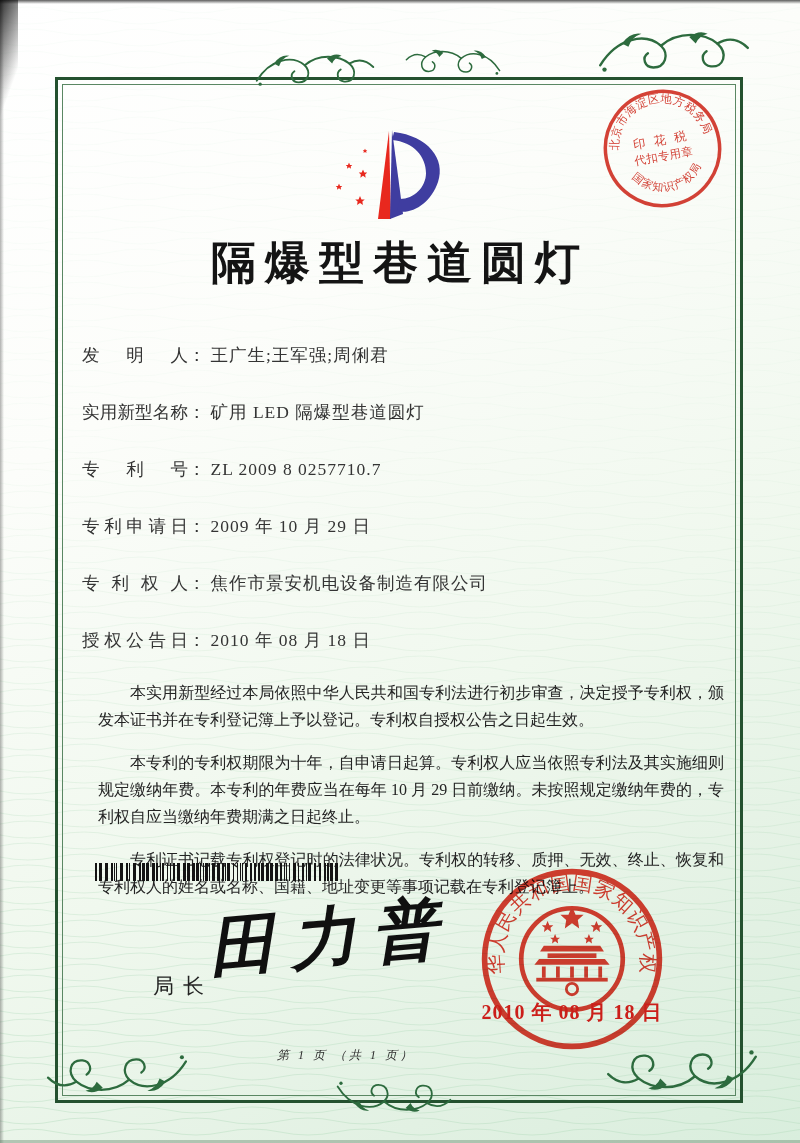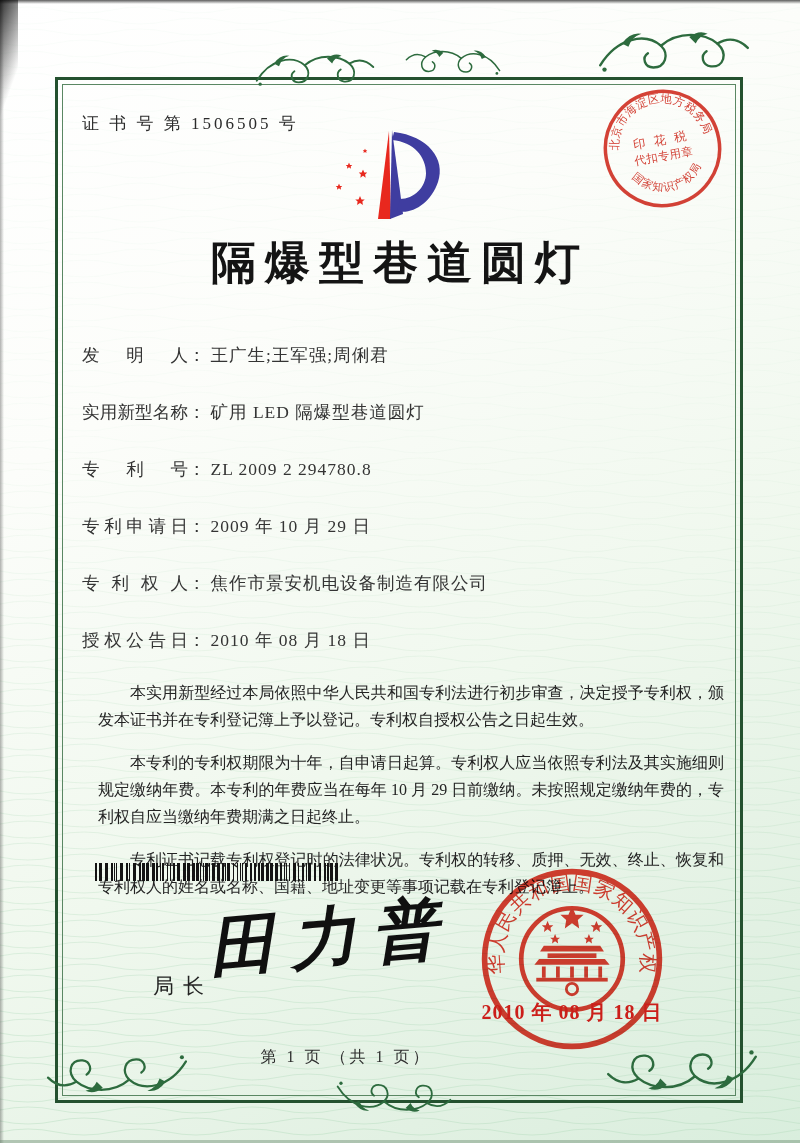--- a/index.html
+++ b/index.html
@@ -42,21 +42,21 @@
   .sig-title{position:absolute;left:153px;top:972px;font-size:21px;letter-spacing:9px;color:#222;z-index:3;}
   .sig-name{position:absolute;left:208px;top:893px;font-size:66px;font-weight:700;letter-spacing:16px;
     color:#101010;transform:rotate(-5deg);z-index:3;font-style:italic;}
   #tax-seal{position:absolute;left:601px;top:87px;width:123px;height:123px;z-index:4;
     opacity:.95;mix-blend-mode:multiply;}
   #office-seal{position:absolute;left:478px;top:865px;width:188px;height:188px;z-index:4;
     opacity:.95;mix-blend-mode:multiply;}
   .issue-date{position:absolute;left:477px;top:999px;width:190px;text-align:center;z-index:5;
     font-size:20px;font-weight:700;letter-spacing:1px;color:#cb1f1a;}
   .footer{position:absolute;left:0;top:1047px;width:692px;text-align:center;z-index:3;
-    font-size:16px;letter-spacing:3px;color:#2e2e2e;}
+    font-size:12px;letter-spacing:3px;color:#2e2e2e;font-style:italic;}
   .defs-hidden{position:absolute;width:0;height:0;overflow:hidden;}
 </style>
 </head>
 <body>
 
 <svg class="defs-hidden" aria-hidden="true">
   <defs>
     <symbol id="star5" viewBox="-10 -10 20 20">
       <polygon points="0,-10 2.94,-3.09 9.51,-3.09 4.76,1.18 5.88,8.09 0,3.82 -5.88,8.09 -4.76,1.18 -9.51,-3.09 -2.94,-3.09"></polygon>
     </symbol>
@@ -203,21 +203,20 @@
   <svg class="orn" style="left:46px;top:1044px;width:142px;height:53px;transform:scale(-1,-1);">
       <use href="#flourish"></use>
     </svg>
   <svg class="orn" style="left:336px;top:1072px;width:116px;height:44px;transform:scaleY(-1);">
       <use href="#flourish"></use>
     </svg>
   <svg class="orn" style="left:606px;top:1038px;width:152px;height:57px;transform:scale(-1,-1);">
       <use href="#flourish"></use>
     </svg>
 
-  <div class="cert-no">证 书 号 第 1506505 号</div>
 
   <svg id="logo" viewBox="0 0 130 101">
     <polygon points="59,2 48,90 61,90" fill="#e8281e"></polygon>
     <polygon points="62,1 60,90 73,85" fill="#3f3da0"></polygon>
     <path d="M64,3 C98,7 116,30 108,53 C101,74 82,86 67,82 L70,70 C84,70 96,58 96,44 C96,28 84,13 62,11 Z" fill="#3f3da0"></path>
     <g fill="#e8281e">
       <use href="#star5" x="32.5" y="19.5" width="5" height="5"></use>
       <use href="#star5" x="15.5" y="33.5" width="7" height="7"></use>
       <use href="#star5" x="28.5" y="40.5" width="9" height="9"></use>
       <use href="#star5" x="5.5" y="54.5" width="7" height="7"></use>
@@ -246,21 +245,21 @@
   <div class="title">隔爆型巷道圆灯</div>
 
   <div class="fields">
     <div class="frow">
       <span class="flabel">发明人</span><span class="fcolon">：</span><span class="fvalue">王广生;王军强;周俐君</span>
     </div>
     <div class="frow">
       <span class="flabel">实用新型名称</span><span class="fcolon">：</span><span class="fvalue">矿用 LED 隔爆型巷道圆灯</span>
     </div>
     <div class="frow">
-      <span class="flabel">专利号</span><span class="fcolon">：</span><span class="fvalue">ZL 2009 2 294780.8</span>
+      <span class="flabel">专利号</span><span class="fcolon">：</span><span class="fvalue">ZL 2009 8 0257710.7</span>
     </div>
     <div class="frow">
       <span class="flabel">专利申请日</span><span class="fcolon">：</span><span class="fvalue">2009 年 10 月 29 日</span>
     </div>
     <div class="frow">
       <span class="flabel">专利权人</span><span class="fcolon">：</span><span class="fvalue">焦作市景安机电设备制造有限公司</span>
     </div>
     <div class="frow">
       <span class="flabel">授权公告日</span><span class="fcolon">：</span><span class="fvalue">2010 年 08 月 18 日</span>
     </div>

